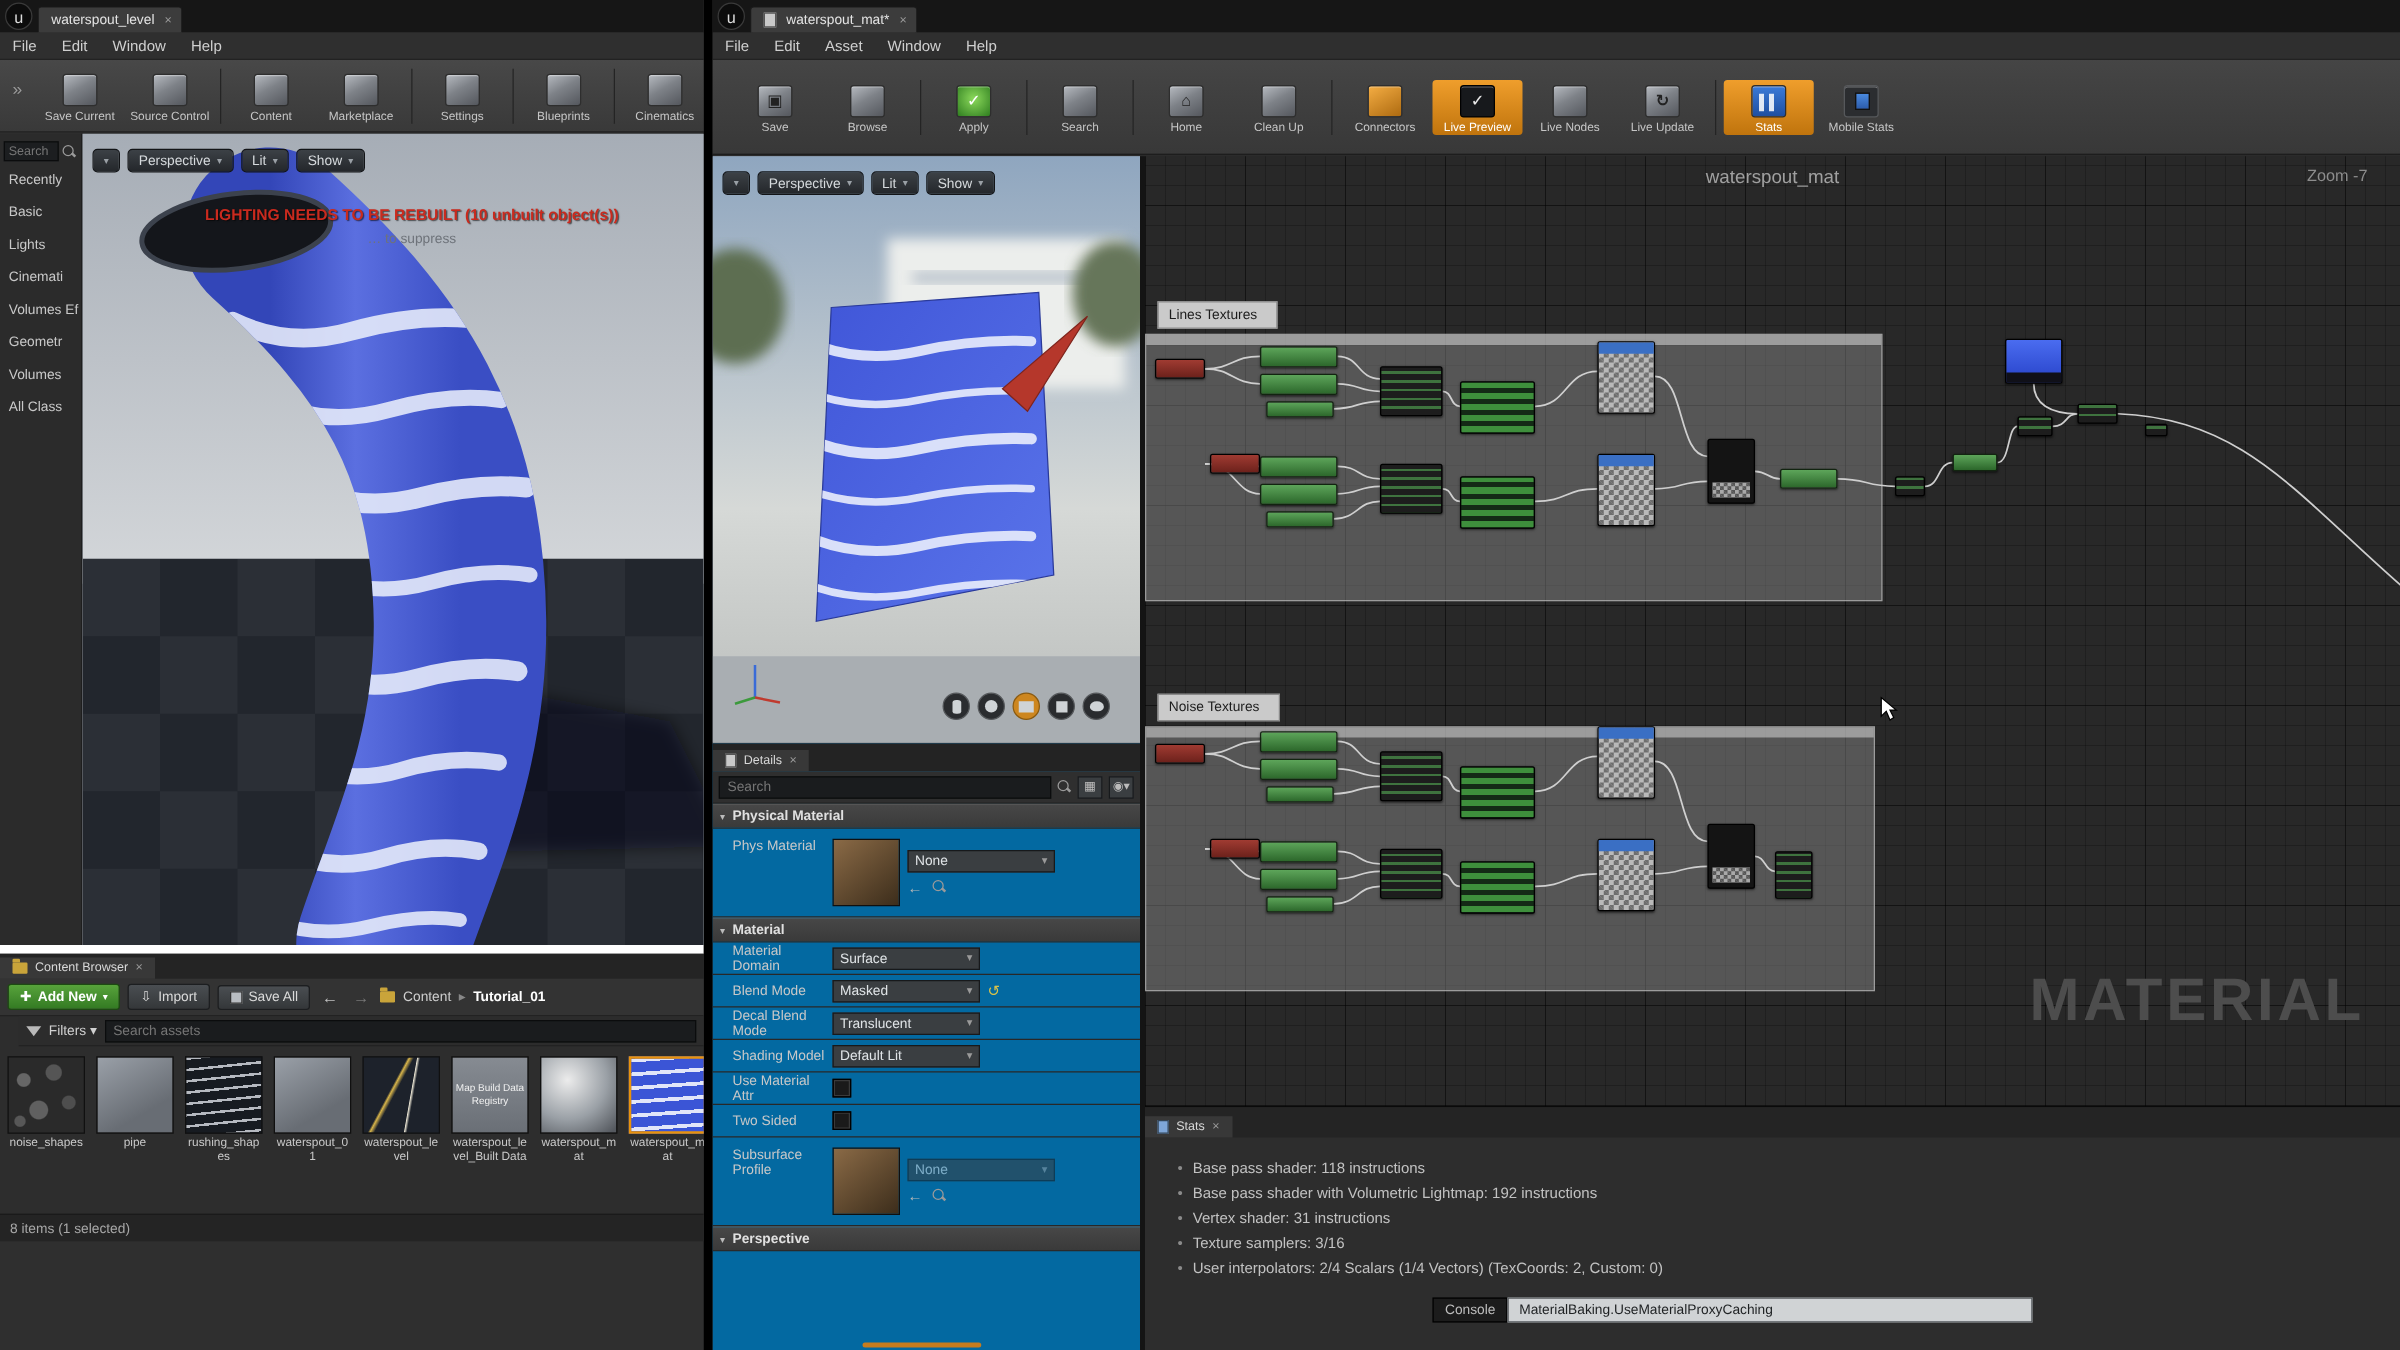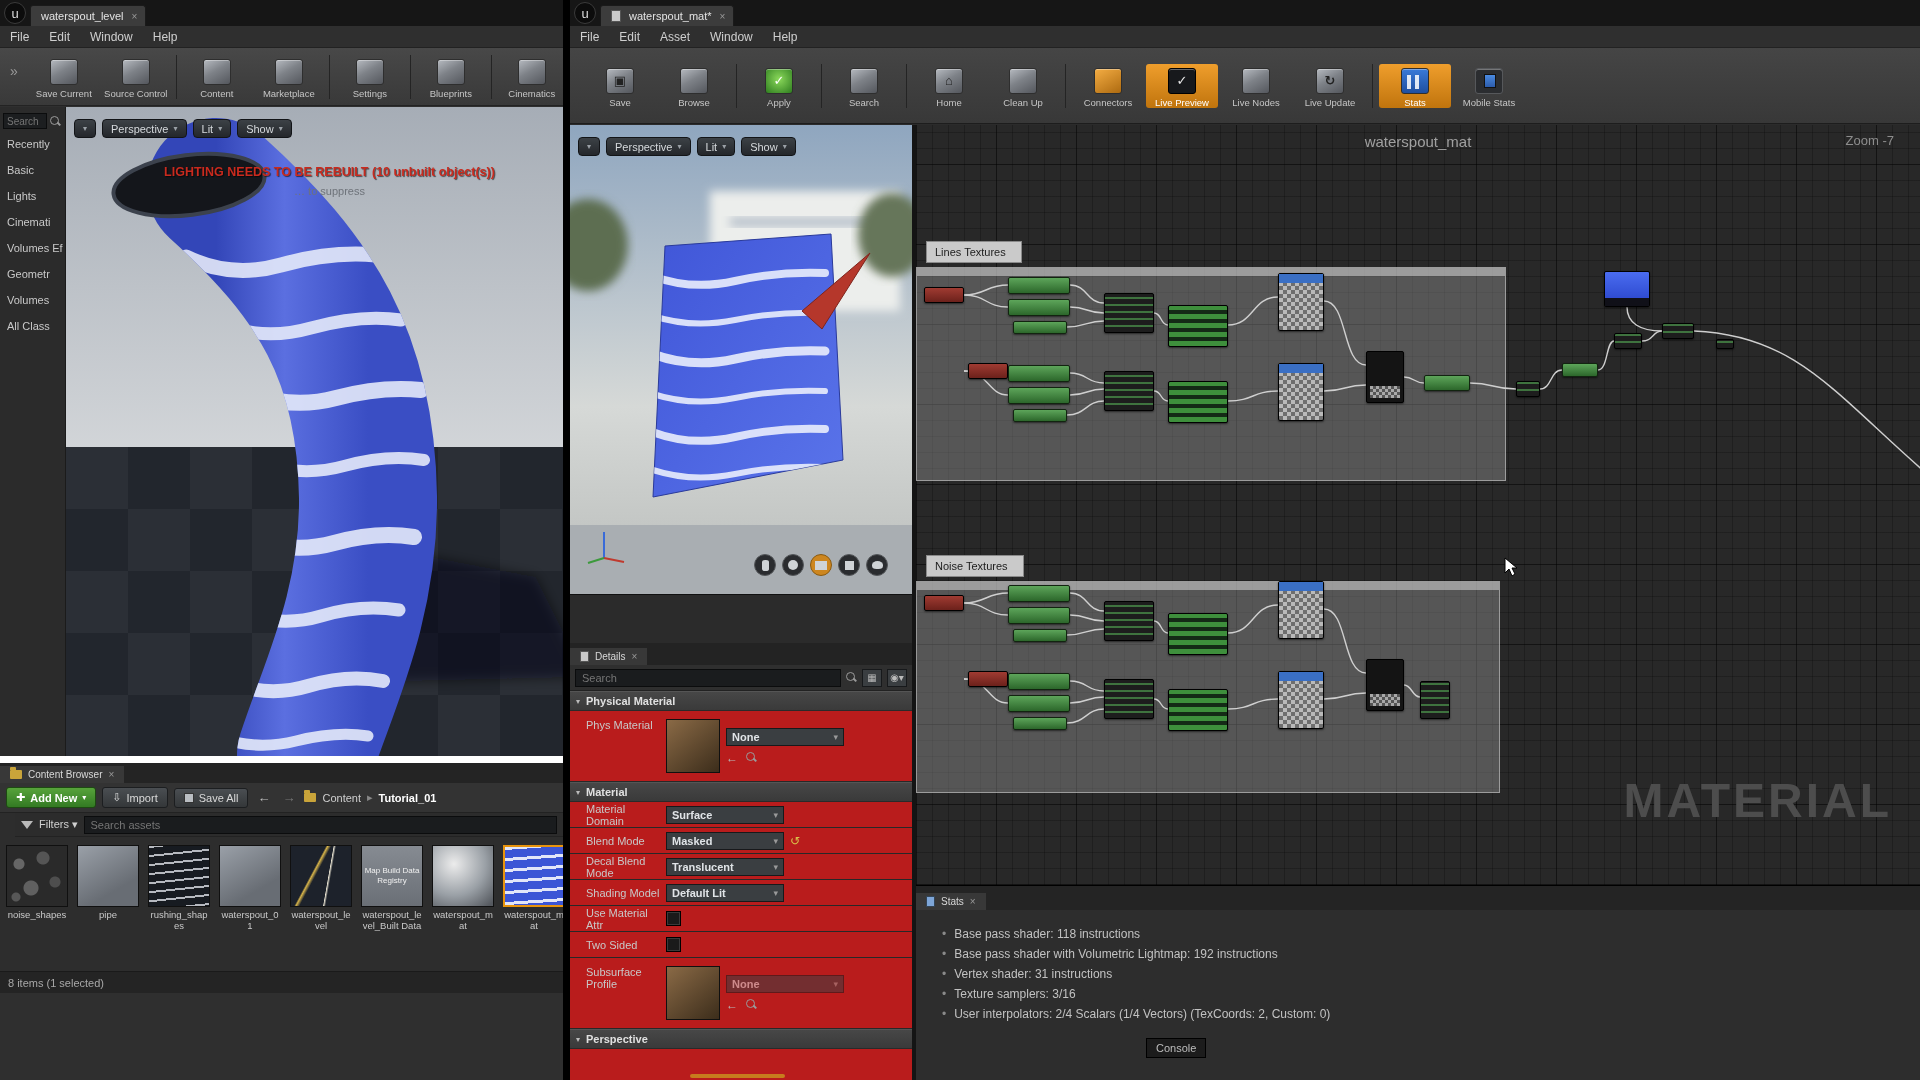--- a/index.html
+++ b/index.html
@@ -33,21 +33,21 @@
   .mi-stats { background:linear-gradient(#3a7ad8,#1f4fa0); }
   .mi-stats::after { content:""; position:absolute; left:5px; right:5px; bottom:4px; height:14px;
     background:repeating-linear-gradient(90deg,rgba(255,255,255,.85) 0 4px,transparent 4px 8px); }
   .mi-mobile { background:#2b2d30; border-color:#56585b; }
   .mi-mobile::after { content:""; position:absolute; left:8px; bottom:5px; width:10px; height:12px;
     background:linear-gradient(#4a8ae0,#2c5cab); border:1px solid #111; }
   .vp-btn { background:linear-gradient(#3c4146,#24272b); border:1px solid #121417; border-radius:4px;
     color:#d6dadd; font-size:11px; padding:1px 8px; display:flex; gap:5px; align-items:center; height:19px; }
   .vp-btn .car { font-size:8px; color:#9aa0a6; }
   .dd { height:18px; background:#3a3e41; border:1px solid #17191b; color:#e0e4e7; font-size:11px;
-    display:flex; align-items:center; justify-content:space-between; padding:0 5px; width:118px;font-weight:bold; }
+    display:flex; align-items:center; justify-content:space-between; padding:0 5px; width:118px; }
   .dd .car { color:#9a9a9a; font-size:9px; }
   .dd.dim { opacity:.55; }
   .chk { width:15px; height:15px; background:#1a1a1a; border:1px solid #000; box-shadow:inset 0 0 0 1px #3a3a3a; }
   .mag { width:11px; height:11px; position:relative; }
   .mag::before { content:""; position:absolute; left:0; top:0; width:7px; height:7px; border:1.5px solid #9a9a9a; border-radius:50%; }
   .mag::after { content:""; position:absolute; left:7px; top:7px; width:4px; height:1.5px; background:#9a9a9a; transform:rotate(45deg); }
 
   
   #level-editor { left:0; top:0; width:563px; height:1080px; }
   #le-toolbar { height:58px; background:linear-gradient(#484848,#393939); border-bottom:1px solid #232323;
@@ -97,21 +97,21 @@
   .cb-status { position:absolute; bottom:0; left:0; right:0; height:22px; background:#242424; border-top:1px solid #1a1a1a;
     color:#a8a8a8; font-size:11px; display:flex; align-items:center; padding:0 8px; }
 
   
   #material-editor { left:570px; top:0; width:1350px; height:1080px; background:#2b2b2b; }
   #me-toolbar { height:76px; background:linear-gradient(#454545,#383838); border-bottom:1px solid #1d1d1d;
     display:flex; align-items:center; padding-left:14px; gap:2px; }
   #me-content { position:absolute; top:125px; left:0; right:0; bottom:0; display:flex; }
   #me-leftcol { width:342px; display:flex; flex-direction:column; }
   #preview-vp { position:relative; height:470px; background:#9db0c4; overflow:hidden; border-bottom:1px solid #111; }
-  #details { position:relative; flex:1; background:#b91c1c; overflow:hidden;margin-top:48px; }
+  #details { position:relative; flex:1; background:#0369a1; overflow:hidden; }
   .dt-tabrow { height:22px; background:#232323; display:flex; align-items:flex-end; }
   .dt-search-row { height:26px; background:#2f2f2f; display:flex; align-items:center; gap:5px; padding:0 5px; border-bottom:1px solid #222; }
   .dt-search { flex:1; height:18px; background:#1a1c1e; border:1px solid #0b0c0d; color:#9a9a9a; font-size:11px; padding:0 6px; }
   .mini-btn { width:20px; height:18px; background:#3a3e41; border:1px solid #17191b; display:flex; align-items:center; justify-content:center; color:#bbb; font-size:10px; }
   .sect-head { height:20px; background:linear-gradient(#474747,#3a3a3a); border-top:1px solid #555; border-bottom:1px solid #2a2a2a;
     color:#e0e0e0; font-size:11px; font-weight:bold; display:flex; align-items:center; gap:6px; padding:0 6px; }
   .sect-head .car { font-size:8px; color:#bbb; }
   .drow { min-height:26px; display:flex; align-items:center; border-bottom:1px solid #282828; }
   .dlab { width:96px; padding-left:16px; color:#c8c8c8; font-size:11px; }
   .dctl { display:flex; align-items:center; gap:6px; }
@@ -793,17 +793,18 @@
               <span class="b">•</span>
               <span>Texture samplers: 3/16</span>
             </div>
             <div class="st-line">
               <span class="b">•</span>
               <span>User interpolators: 2/4 Scalars (1/4 Vectors) (TexCoords: 2, Custom: 0)</span>
             </div>
           </div>
         <div id="console-row">
           <div id="console-label">Console</div>
+          <div id="console-input">MaterialBaking.UseMaterialProxyCaching</div>
         </div>
       </div>
     </div>
   </div>
 </div>
 
 </body></html>

